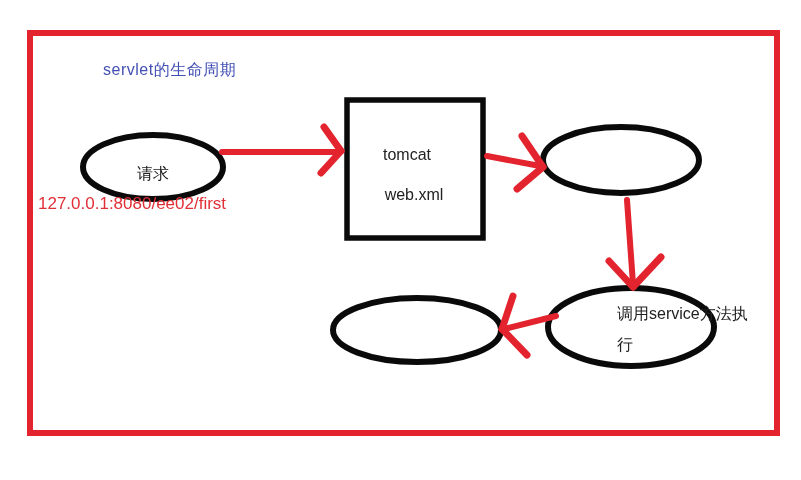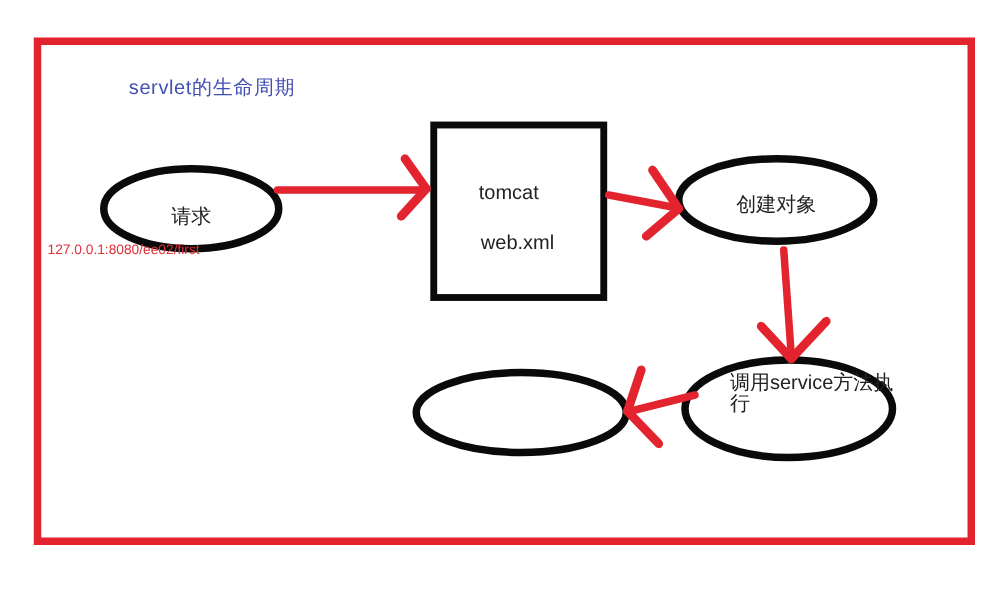--- a/index.html
+++ b/index.html
@@ -36,26 +36,26 @@
   .title{
     position:absolute;
     left:103px;top:60px;
     font-size:16px;
     color:var(--title-blue);
     letter-spacing:0.5px;
   }
   .url{
     position:absolute;
     left:38px;top:194px;
-    font-size:11px;
+    font-size:17px;
     color:var(--url-red);
     white-space:nowrap;
     text-align:center;
   }
-  .wrap{white-space:normal;line-height:17px;}
+  .wrap{white-space:normal;line-height:31px;margin-left:33px;}
 </style>
 </head>
 <body>
 
 <div class="stage">
 
   <svg width="801" height="480" viewBox="0 0 801 480">
 
     <rect class="frame" x="30" y="33" width="747" height="400"></rect>
 
@@ -92,17 +92,16 @@
 
   <div class="title">servlet的生命周期</div>
 
   <div class="label center" style="left:83px;top:164px;width:140px;">请求</div>
 
   <div class="url">127.0.0.1:8080/ee02/first</div>
 
   <div class="label center" style="left:347px;top:185px;width:134px;">web.xml</div>
   <div class="label center" style="left:347px;top:145px;width:120px;">tomcat</div>
 
-  <div class="label center" style="left:543px;top:155px;width:156px;">创建对象</div>
 
   <div class="label wrap" style="left:584px;top:298px;width:144px;">调用service方法执行</div>
 
 </div>
 
 </body></html>

